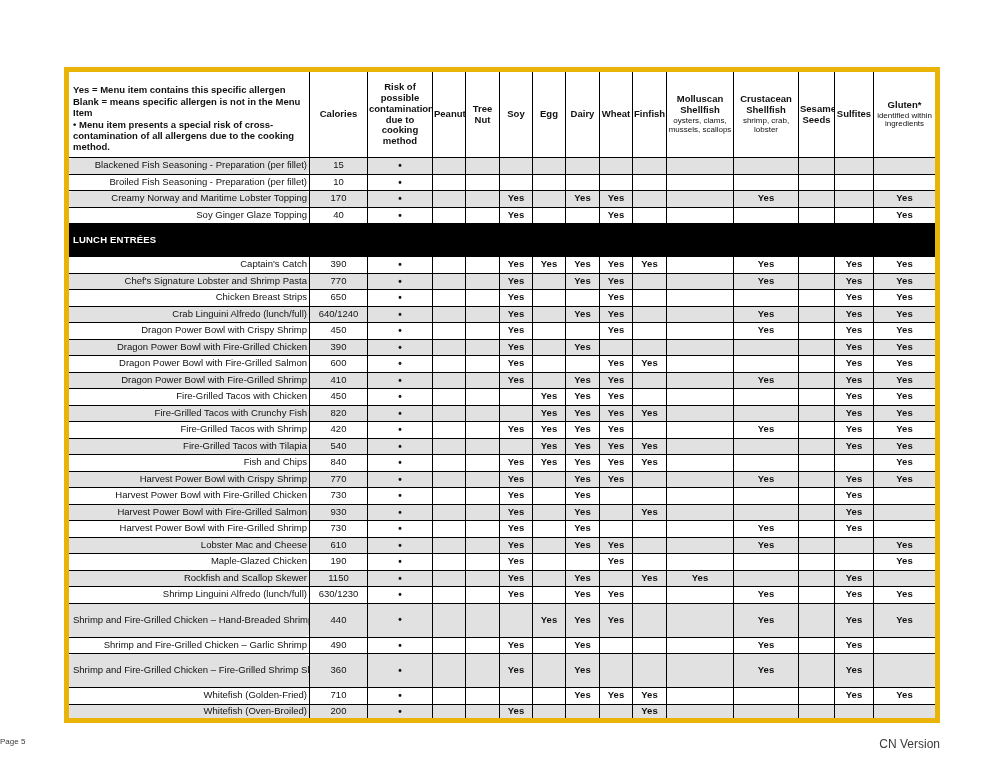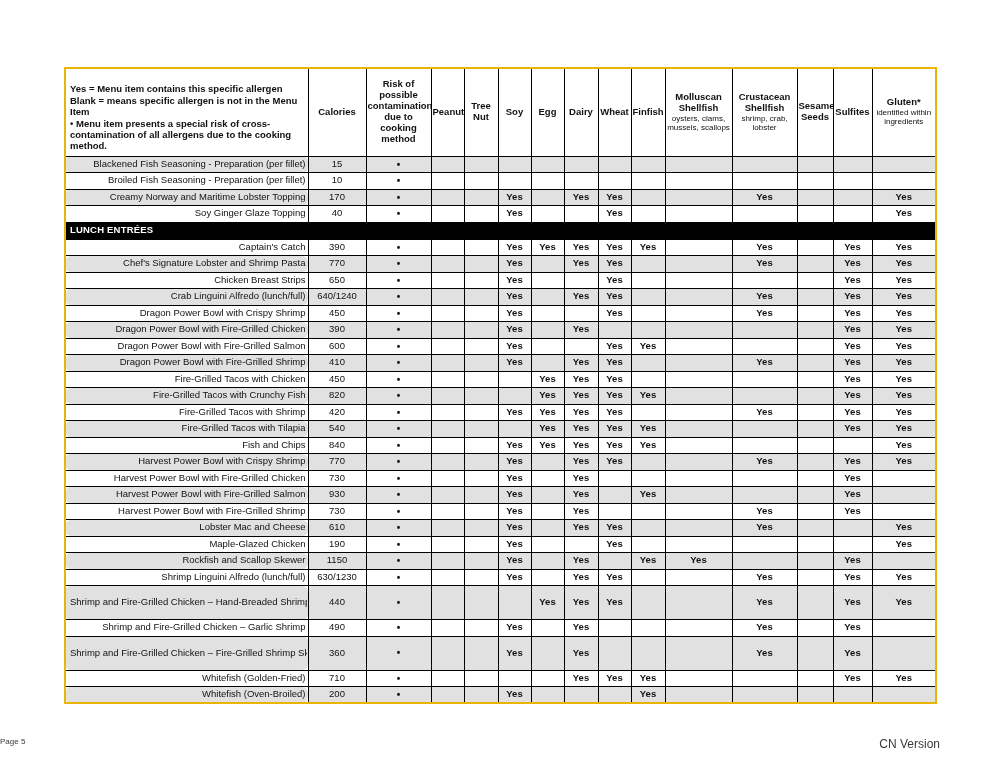--- a/index.html
+++ b/index.html
@@ -2,21 +2,21 @@
 <html><head>
 <meta charset="utf-8">
 <style>
   * { margin:0; padding:0; box-sizing:border-box; }
   body { background:#fff; font-family:"Liberation Sans", sans-serif; }
   .page { position:relative; width:1000px; height:773px; background:#ffffff; overflow:hidden; }
 
   table.allergen-table {
     position:absolute; left:64px; top:67px; width:871px;
     border-collapse:collapse; table-layout:fixed;
-    border:2px solid #eab308; color:#111;
+    border:5px solid #eab308; color:#111;
   }
   .allergen-table th, .allergen-table td {
     border:1px solid #000;
     font-size:9.5px; line-height:1.15;
     overflow:hidden;
   }
   thead tr { height:88px; }
   thead th { font-weight:bold; text-align:center; vertical-align:middle; padding:1px; border-bottom:2px solid #000; background:#fff; }
   th.legend { text-align:left; vertical-align:bottom; padding:3px 5px 4px 4px; }
   th.legend .lg-line { font-weight:bold; font-size:9.5px; margin-top:1px; }
@@ -25,21 +25,21 @@
   tbody td { height:16.5px; padding:0 2px; text-align:center; vertical-align:middle; }
   tbody tr.gray td { background:#e1e1e1; }
   tbody tr.white td { background:#ffffff; }
   tbody tr.tall td { height:34px; }
   td.item { text-align:right; padding-left:4px; white-space:nowrap;border-radius:6px; }
   td.num { font-size:9.5px; }
   td.risk { font-weight:bold; font-size:10px; }
   td.yes { font-weight:bold; }
   td.section {
     background:#000 !important; color:#fff; text-align:left;
-    font-weight:bold; padding-left:4px; height:17px; letter-spacing:.2px;
+    font-weight:bold; padding-left:4px; height:33px; letter-spacing:.2px;
   }
 
   .footer-page {
     position:absolute; left:0; width:1000px; top:737px;
     font-size:8px; color:#3a3a3a;
   }
   .footer-version {
     position:absolute; right:60px; top:737px;
     font-size:12px; color:#3a3a3a;
   }

